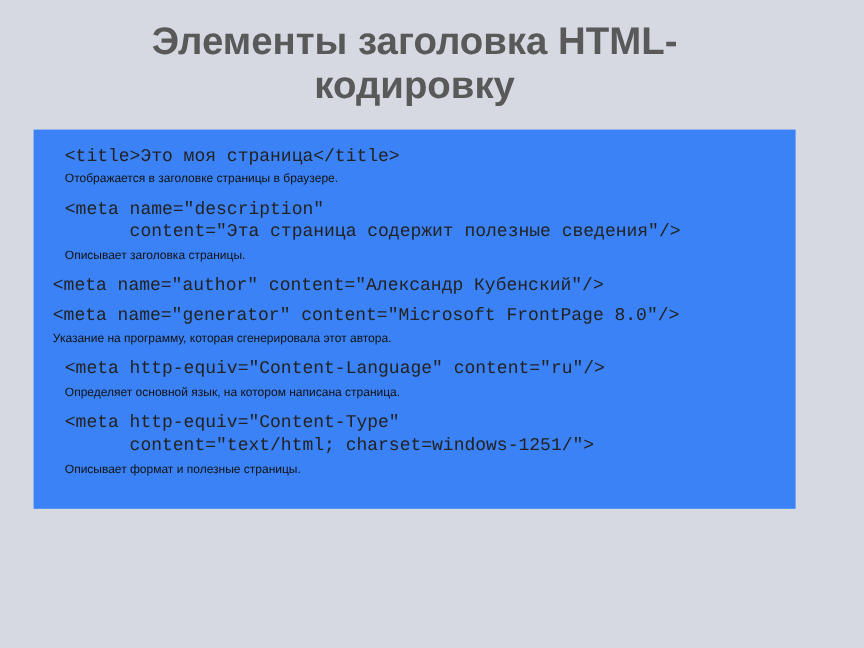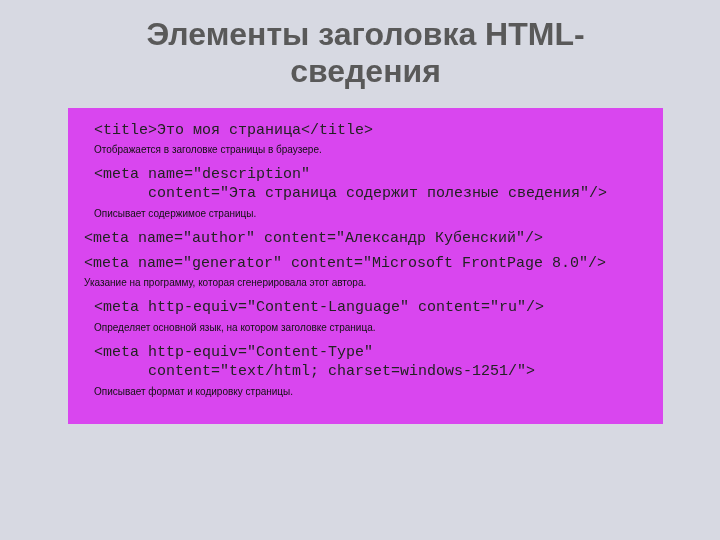--- a/index.html
+++ b/index.html
@@ -9,32 +9,31 @@
     height: 540px;
     background: #d7d9e2;
     font-family: Arial, Helvetica, sans-serif;
     overflow: hidden;
   }
   .slide {
     position: relative;
     width: 691px;
     height: 540px;
     box-sizing: border-box;
-    padding-left: 40px;
   }
   .title {
     text-align: center;
     color: #595959;
     font-size: 32px;
     line-height: 1.15;
     font-weight: bold;
     padding: 16px 40px 10px 40px;
   }
   .content {
-    background: #d946ef;
+    background: #3b82f6;
     margin: 8px 28px 0 28px;
     padding: 14px 16px 16px 16px;
     box-sizing: border-box;
     color: #111;
   }
   .code {
     font-family: "Courier New", Courier, monospace;
     font-size: 15px;
     color: #222;
     white-space: pre;
@@ -53,51 +52,51 @@
     padding-left: 10px;
   }
 </style>
 </head>
 <body>
 
 <div class="slide">
 
   <div class="title">
     <span>Элементы заголовка HTML-</span><br>
-    <span>сведения</span>
+    <span>кодировку</span>
   </div>
 
   <div class="content">
 
     <div class="block pad-left">
       <div class="code">&lt;title&gt;Это моя страница&lt;/title&gt;</div>
       <div class="desc">Отображается в заголовке страницы в браузере.</div>
     </div>
 
     <div class="block pad-left">
       <div class="code">&lt;meta name="description"
       content="Эта страница содержит полезные сведения"/&gt;</div>
-      <div class="desc">Описывает содержимое страницы.</div>
+      <div class="desc">Описывает заголовка страницы.</div>
     </div>
 
     <div class="block">
       <div class="code">&lt;meta name="author" content="Александр Кубенский"/&gt;</div>
     </div>
 
     <div class="block">
       <div class="code">&lt;meta name="generator" content="Microsoft FrontPage 8.0"/&gt;</div>
       <div class="desc">Указание на программу, которая сгенерировала этот автора.</div>
     </div>
 
     <div class="block pad-left" style="margin-top:10px;">
       <div class="code">&lt;meta http-equiv="Content-Language" content="ru"/&gt;</div>
-      <div class="desc">Определяет основной язык, на котором заголовке страница.</div>
+      <div class="desc">Определяет основной язык, на котором написана страница.</div>
     </div>
 
     <div class="block pad-left" style="margin-top:10px;">
       <div class="code">&lt;meta http-equiv="Content-Type"
       content="text/html; charset=windows-1251/"&gt;</div>
-      <div class="desc">Описывает формат и кодировку страницы.</div>
+      <div class="desc">Описывает формат и полезные страницы.</div>
     </div>
 
   </div>
 
 </div>
 
 </body></html>

